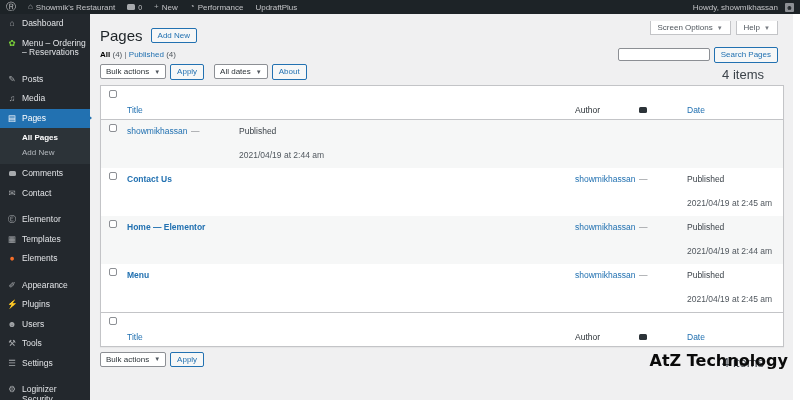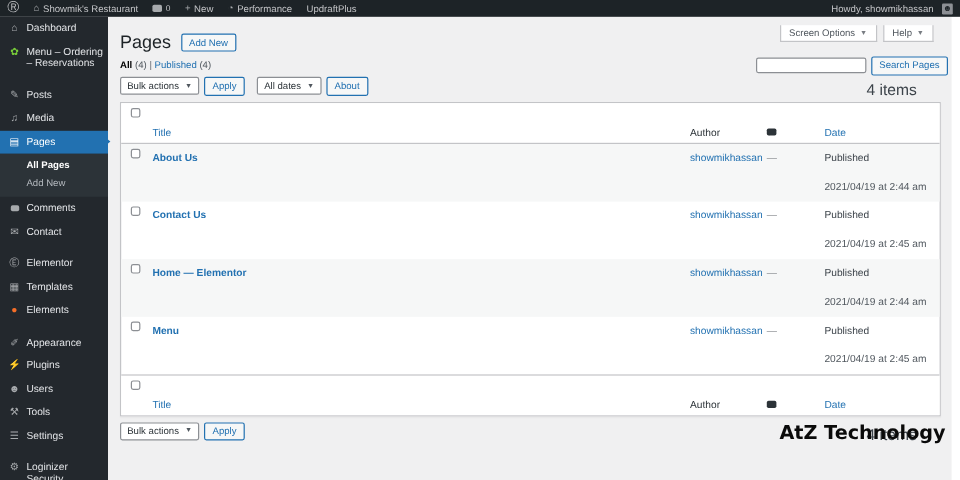--- a/index.html
+++ b/index.html
@@ -48,21 +48,21 @@
   .screen-tabs { position:absolute; top:7px; right:22px; display:flex; gap:5px; z-index:5; }
   .screen-tab { background:#fff; border:1px solid #c3c4c7; border-top:none; color:#50575e;
                 font-size:8px; padding:2px 7px; cursor:pointer; display:flex; gap:4px; align-items:center; }
   .tab-arrow { font-size:6px; color:#787c82; }
 
   .page-head { display:flex; align-items:center; gap:8px; padding-top:13px; }
   .page-title { font-size:15px; font-weight:400; color:#1d2327; }
   .btn { display:inline-block; background:#f6f7f7; border:1px solid #2271b1; color:#2271b1;
          font-size:8px; padding:2px 6px; border-radius:2px; cursor:pointer; line-height:1.2; }
 
-  .search-box { position:absolute; top:33px; right:10px; display:flex; gap:4px; align-items:center; z-index:5; }
+  .search-box { position:absolute; top:33px; right:22px; display:flex; gap:4px; align-items:center; z-index:5; }
   .search-input { width:92px; height:13px; border:1px solid #8c8f94; border-radius:2px; background:#fff;
                   font-size:8px; padding:0 3px; color:#2c3338; }
 
   .views { margin-top:6px; font-size:8px; color:#646970; }
   .views .current { color:#000; font-weight:bold; }
   .views a { color:#2271b1; text-decoration:none; cursor:pointer; }
   .views .count { color:#50575e; font-weight:normal; }
 
   .tablenav { margin-top:5px; display:flex; align-items:center; gap:4px; position:relative; }
   .select { display:inline-flex; align-items:center; gap:5px; background:#fff; border:1px solid #8c8f94;
@@ -258,21 +258,20 @@
       <div class="trow thead">
         <div class="c-cb"><span class="cb"></span></div>
         <div class="c-title"><a class="sort-link">Title</a></div>
         <div class="c-author"><span class="col-label">Author</span></div>
         <div class="c-comments"><span class="bubble hdr-bubble"></span></div>
         <div class="c-date"><a class="sort-link">Date</a></div>
       </div>
       <div>
           <div class="trow drow alt">
     <div class="c-cb"><span class="cb"></span></div>
-    <div class="c-title"><a class="row-title">About Us</a></div>
     <div class="c-author"><a class="row-author">showmikhassan</a></div>
     <div class="c-comments"><span class="no-comments">—</span></div>
     <div class="c-date">
       <div class="status">Published</div>
       <div class="pub-date">2021/04/19 at 2:44 am</div>
     </div>
   </div>
           <div class="trow drow">
     <div class="c-cb"><span class="cb"></span></div>
     <div class="c-title"><a class="row-title">Contact Us</a></div>

